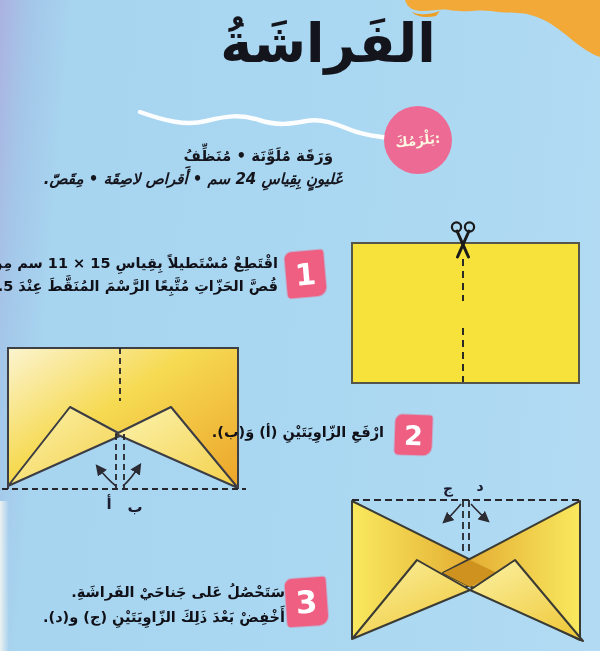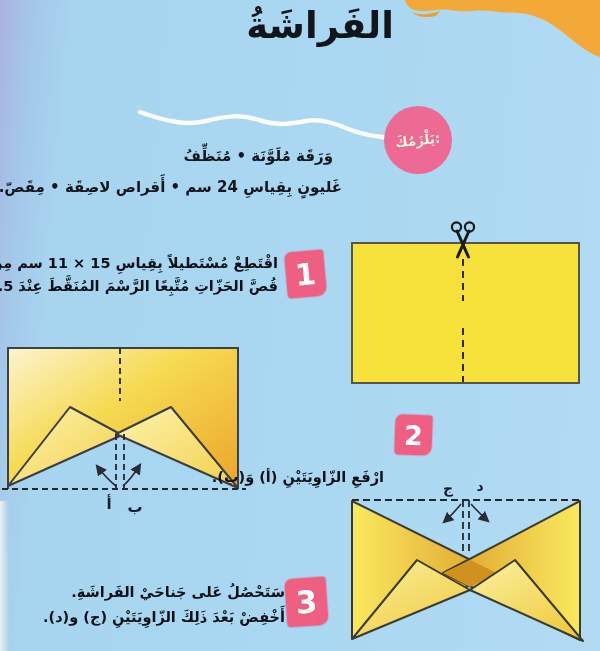--- a/index.html
+++ b/index.html
@@ -10,54 +10,54 @@
     font-family:"DejaVu Sans",sans-serif;
     background:linear-gradient(95deg,#abb2e0 0%,#a4c7e9 5%,#a7d4ef 11%,#aad7f1 55%,#b2dbf3 100%);
   }
   .edge-light{
     position:absolute;left:0;bottom:0;width:9px;height:150px;
     background:linear-gradient(to right,rgba(248,248,242,.85),rgba(248,248,242,0));
   }
   .decor{position:absolute;left:0;top:0;}
   .title{
     position:absolute;left:160px;top:4px;width:320px;
-    margin:0;text-align:center;
-    font-size:37px;font-weight:bold;color:#14141c;
+    margin:8px;text-align:center;
+    font-size:54px;font-weight:bold;color:#14141c;
     letter-spacing:1px;
   }
   .needs-circle{
     position:absolute;left:384px;top:106px;width:68px;height:68px;
     border-radius:50%;background:#ed6a94;
     display:flex;align-items:center;justify-content:center;
   }
   .needs-circle span{
     color:#fdf6e0;font-size:13.5px;font-weight:bold;
     transform:rotate(-6deg);
   }
   .materials{
     position:absolute;white-space:nowrap;direction:rtl;
     font-size:15px;font-weight:bold;color:#15151d;text-align:center;
   }
   .materials.l1{right:267px;top:147px;}
-  .materials.l2{right:258px;top:178px;}
+  .materials.l2{right:258px;top:170px;font-style:italic;}
   .step-badge{
     position:absolute;display:flex;align-items:center;justify-content:center;
     background:#ef5f82;color:#ffffff;font-weight:bold;
     border-radius:7px 3px 9px 4px;
     box-shadow:0 0 0 1px rgba(238,97,137,.35);
   }
   .badge-1{left:286px;top:251px;width:39px;height:46px;font-size:30px;transform:rotate(-5deg);}
   .badge-2{left:395px;top:415px;width:37px;height:40px;font-size:27px;transform:rotate(2deg);}
   .badge-3{left:286px;top:578px;width:41px;height:48px;font-size:31px;transform:rotate(-4deg);}
   .step-text{
     position:absolute;direction:rtl;text-align:right;white-space:nowrap;
     font-size:14.5px;font-weight:bold;color:#101018;line-height:23px;
   }
   .step1-text{right:322px;top:252px;}
-  .step2-text{right:216px;top:421px;margin-top:45px;}
+  .step2-text{right:216px;top:421px;}
   .step3-text{right:315px;top:580px;line-height:25px;}
   .diagram{position:absolute;}
   .d1{left:340px;top:216px;}
   .d2{left:0px;top:340px;}
   .d3{left:340px;top:478px;}
   svg text.dlabel{
     font-family:"DejaVu Sans",sans-serif;font-weight:bold;fill:#1b1c30;
   }
 </style>
 </head>

